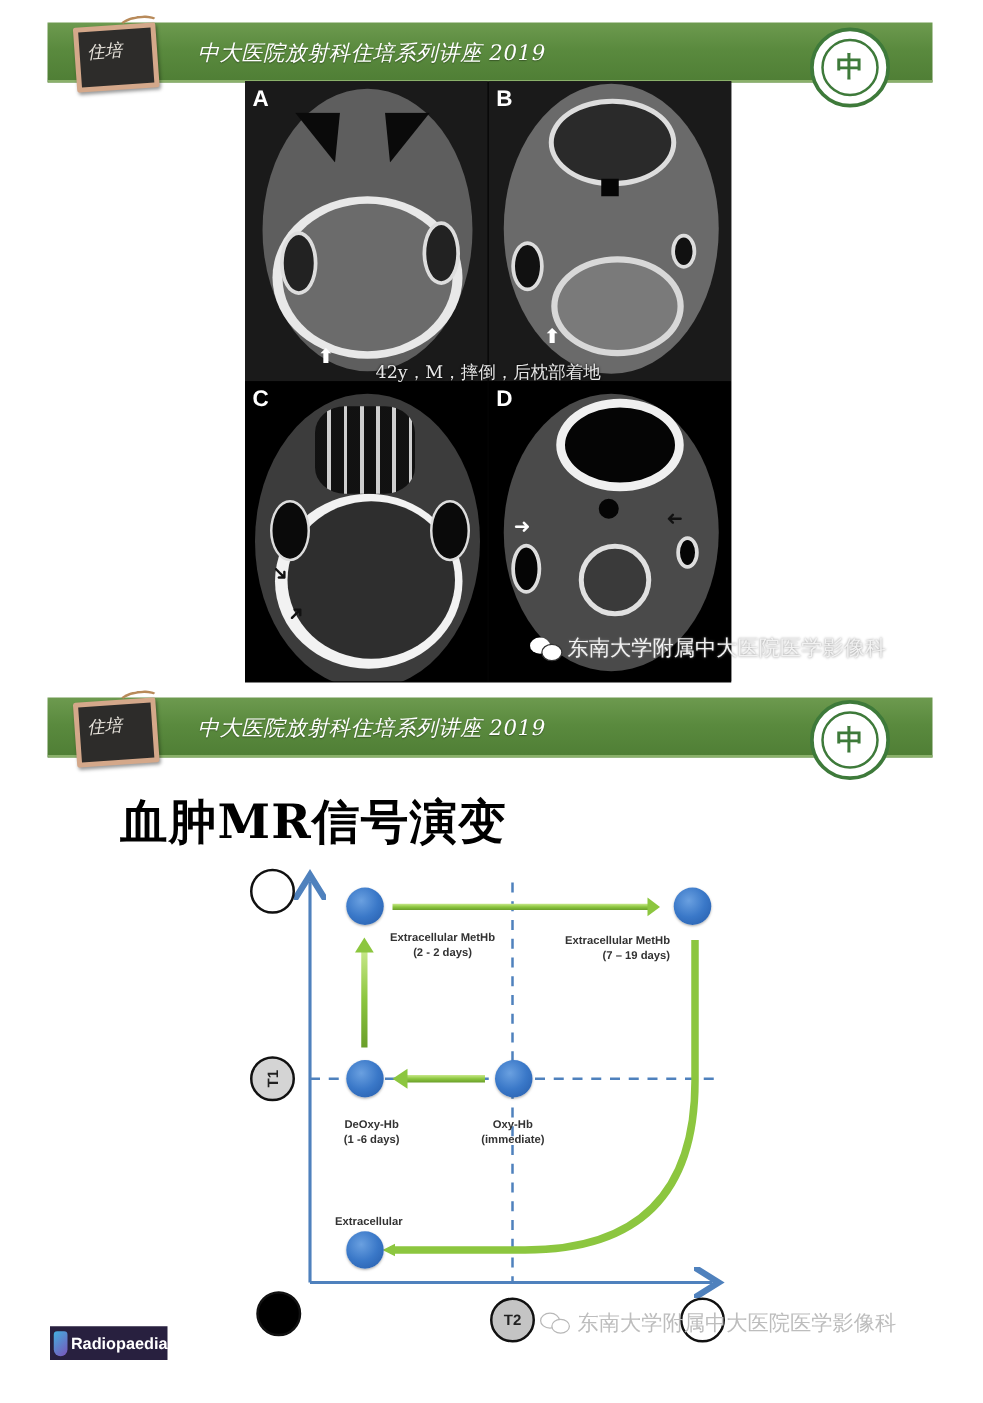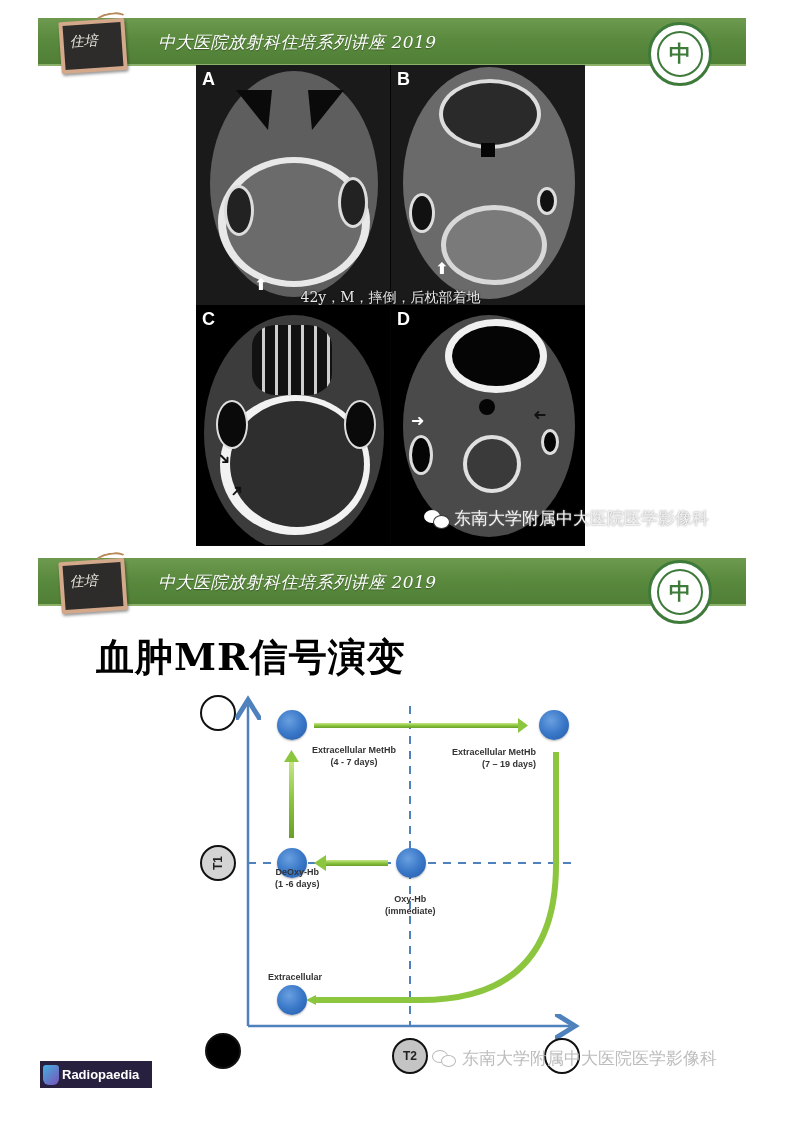--- a/index.html
+++ b/index.html
@@ -88,21 +88,21 @@
     position: absolute; font-family: "Liberation Sans", sans-serif; font-size: 9px;
     font-weight: bold; color: #333; text-align: center; line-height: 12px; white-space: nowrap;
   }
   .axis-circle {
     position: absolute; width: 36px; height: 36px; border-radius: 50%;
     border: 2.5px solid #111; box-sizing: border-box;
     display: flex; align-items: center; justify-content: center;
     font-family: "Liberation Sans", sans-serif; font-size: 12px; font-weight: bold; color: #222; text-align: right;
   }
   .radiopaedia {
-    position: absolute; left: 40px; top: 1061px; width: 112px; height: 27px;
+    position: absolute; left: 40px; top: 1061px; width: 94px; height: 27px;
     background: #28203f; display: flex; align-items: center; gap: 3px; padding-left: 3px; box-sizing: border-box;
   }
   .radiopaedia span.t { color: #ffffff; font-family: "Liberation Sans", sans-serif; font-weight: bold; font-size: 13px; }
   .rp-logo { width: 16px; height: 20px; border-radius: 3px 3px 6px 6px;
     background: linear-gradient(135deg, #43b0e0, #7a52b8); }
 </style>
 </head>
 <body>
 
 <div class="slide" style="top:0;height:550px;">
@@ -223,27 +223,27 @@
 </svg>
 
 <div class="dot" style="left:277px;top:710px;"></div>
 <div class="dot" style="left:539px;top:710px;"></div>
 <div class="dot" style="left:277px;top:848px;"></div>
 <div class="dot" style="left:396px;top:848px;"></div>
 <div class="dot" style="left:277px;top:985px;"></div>
 
 <div class="dlabel" style="left:312px;top:744px;">
   <div>Extracellular MetHb</div>
-    <div>(4 - 7 days)</div>
+    <div>(2 - 2 days)</div>
 </div>
 <div class="dlabel" style="left:452px;top:746px;text-align:right;">
   <div>Extracellular MetHb</div>
     <div>(7 – 19 days)</div>
 </div>
-<div class="dlabel" style="left:275px;top:866px;">
+<div class="dlabel" style="left:275px;top:893px;">
   <div>DeOxy-Hb</div>
     <div>(1 -6 days)</div>
 </div>
 <div class="dlabel" style="left:385px;top:893px;">
   <div>Oxy-Hb</div>
     <div>(immediate)</div>
 </div>
 <div class="dlabel" style="left:268px;top:971px;">
   <div>Extracellular</div>
 </div>

